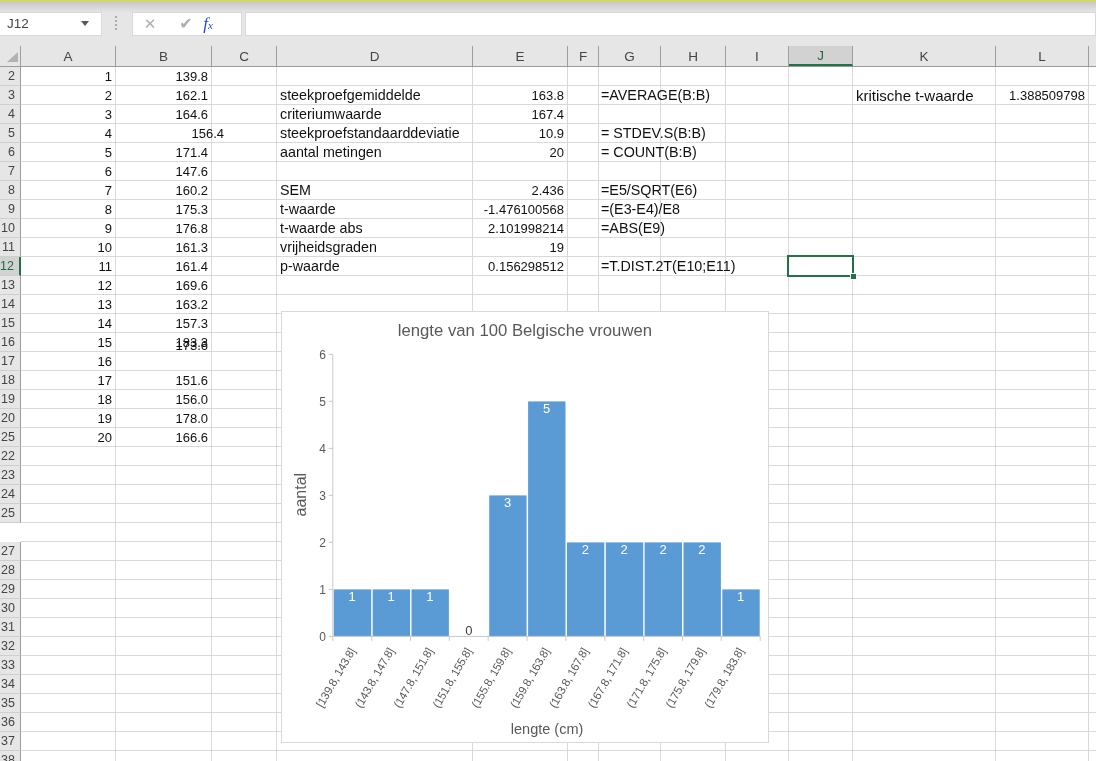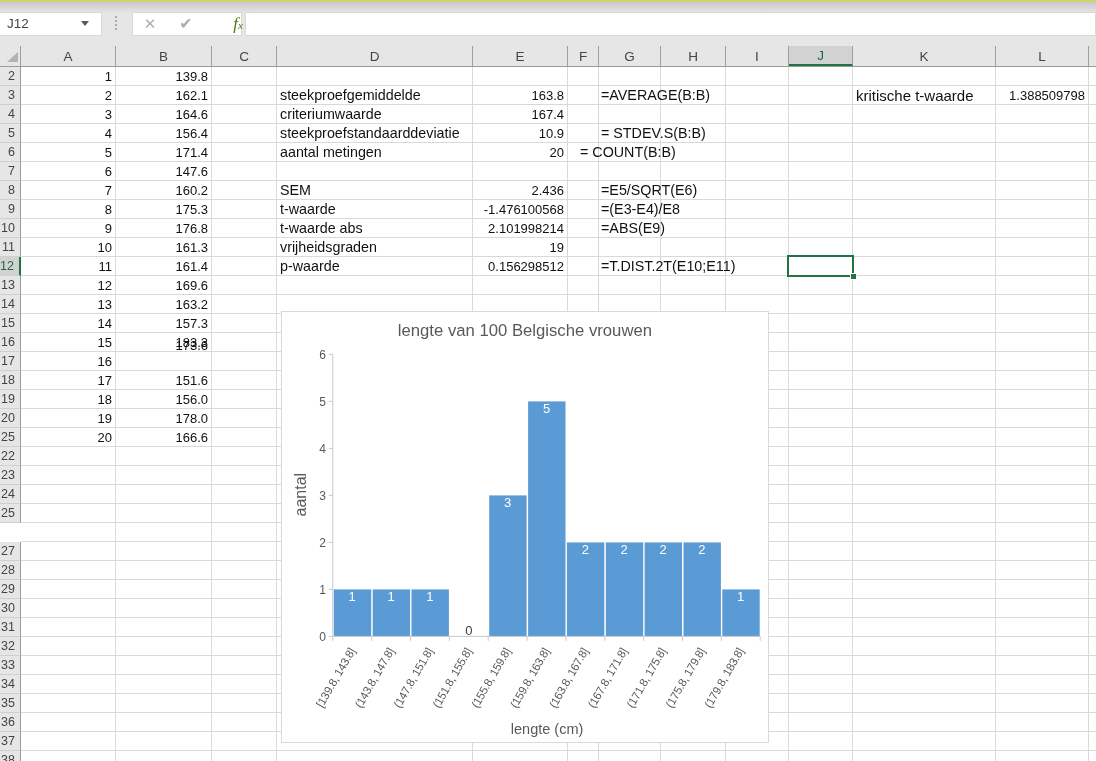--- a/index.html
+++ b/index.html
@@ -47,21 +47,21 @@
 <div class="abs" id="namearrow"></div>
 <div class="abs" id="dots">
   <span class="dot" style="top:0"></span>
     <span class="dot" style="top:4px"></span>
   <span class="dot" style="top:8px"></span>
     <span class="dot" style="top:12px"></span>
 </div>
 <div class="abs whitebox" id="btnbox"></div>
 <div class="tbtn" style="left:138px;width:24px;color:#adadad;font-size:15px;">✕</div>
 <div class="tbtn" style="left:174px;width:24px;color:#adadad;font-size:16px;">✔</div>
-<div class="tbtn" style="left:226px;width:24px;color:#4d7c0f;font-size:17px;font-family:'Liberation Serif',serif;font-style:italic;">f<span style="font-size:11px;">x</span></div>
+<div class="tbtn" style="left:196px;width:24px;color:#1d4ed8;font-size:17px;font-family:'Liberation Serif',serif;font-style:italic;">f<span style="font-size:11px;">x</span></div>
 <div class="abs whitebox" id="fbar"></div>
 <div class="abs" id="colheads"></div>
 <div class="abs" id="selectall"></div>
 <div class="abs" id="satri"></div>
 <div class="ch" style="left:21px;width:95px;">A</div>
 <div class="ch" style="left:116px;width:96px;">B</div>
 <div class="ch" style="left:212px;width:65px;">C</div>
 <div class="ch" style="left:277px;width:196px;">D</div>
 <div class="ch" style="left:473px;width:95px;">E</div>
 <div class="ch" style="left:568px;width:31px;">F</div>
@@ -121,21 +121,21 @@
 <div class="vl" style="left:852px;"></div>
 <div class="vl" style="left:995px;"></div>
 <div class="vl" style="left:1088px;"></div>
 <div class="cell num r" style="left:21px;top:67px;width:91px;">1</div>
 <div class="cell num r" style="left:116px;top:67px;width:92px;">139.8</div>
 <div class="cell num r" style="left:21px;top:86px;width:91px;">2</div>
 <div class="cell num r" style="left:116px;top:86px;width:92px;">162.1</div>
 <div class="cell num r" style="left:21px;top:105px;width:91px;">3</div>
 <div class="cell num r" style="left:116px;top:105px;width:92px;">164.6</div>
 <div class="cell num r" style="left:21px;top:124px;width:91px;">4</div>
-<div class="cell num r" style="left:116px;top:124px;width:92px;">156.4</div>
+<div class="cell num r" style="left:132px;top:124px;width:92px;">156.4</div>
 <div class="cell num r" style="left:21px;top:143px;width:91px;">5</div>
 <div class="cell num r" style="left:116px;top:143px;width:92px;">171.4</div>
 <div class="cell num r" style="left:21px;top:162px;width:91px;">6</div>
 <div class="cell num r" style="left:116px;top:162px;width:92px;">147.6</div>
 <div class="cell num r" style="left:21px;top:181px;width:91px;">7</div>
 <div class="cell num r" style="left:116px;top:181px;width:92px;">160.2</div>
 <div class="cell num r" style="left:21px;top:200px;width:91px;">8</div>
 <div class="cell num r" style="left:116px;top:200px;width:92px;">175.3</div>
 <div class="cell num r" style="left:21px;top:219px;width:91px;">9</div>
 <div class="cell num r" style="left:116px;top:219px;width:92px;">176.8</div>
@@ -174,21 +174,21 @@
 <div class="cell num r" style="left:473px;top:105px;width:91px;">167.4</div>
 <div class="cell num r" style="left:473px;top:124px;width:91px;">10.9</div>
 <div class="cell num r" style="left:473px;top:143px;width:91px;">20</div>
 <div class="cell num r" style="left:473px;top:181px;width:91px;">2.436</div>
 <div class="cell num r" style="left:473px;top:200px;width:91px;">-1.476100568</div>
 <div class="cell num r" style="left:473px;top:219px;width:91px;">2.101998214</div>
 <div class="cell num r" style="left:473px;top:238px;width:91px;">19</div>
 <div class="cell num r" style="left:473px;top:257px;width:91px;">0.156298512</div>
 <div class="cell" style="left:601px;top:86px;">=AVERAGE(B:B)</div>
 <div class="cell" style="left:601px;top:124px;">= STDEV.S(B:B)</div>
-<div class="cell" style="left:580px;top:143px;">= COUNT(B:B)</div>
+<div class="cell" style="left:601px;top:143px;">= COUNT(B:B)</div>
 <div class="cell" style="left:601px;top:181px;">=E5/SQRT(E6)</div>
 <div class="cell" style="left:601px;top:200px;">=(E3-E4)/E8</div>
 <div class="cell" style="left:601px;top:219px;">=ABS(E9)</div>
 <div class="cell" style="left:601px;top:257px;">=T.DIST.2T(E10;E11)</div>
 <div class="cell" style="left:856px;top:86px;font-size:15px;">kritische t-waarde</div>
 <div class="cell num r" style="left:995px;top:86px;width:90px;">1.388509798</div>
 <svg class="abs" style="left:281px;top:311px;" width="488" height="432" viewBox="0 0 488 432">
 <rect x="0.5" y="0.5" width="487" height="431" fill="#ffffff" stroke="#d9d9d9"></rect>
 <text x="243.9" y="24.5" font-size="16.7" fill="#595959" text-anchor="middle" font-family="Liberation Sans">lengte van 100 Belgische vrouwen</text>
 <line x1="51.8" y1="43.39999999999998" x2="51.8" y2="325.4" stroke="#c9c9c9"></line>

